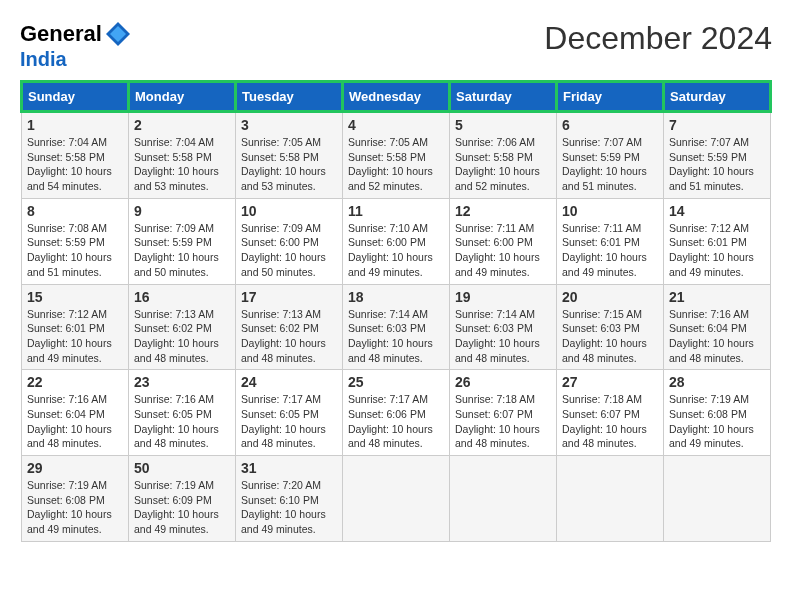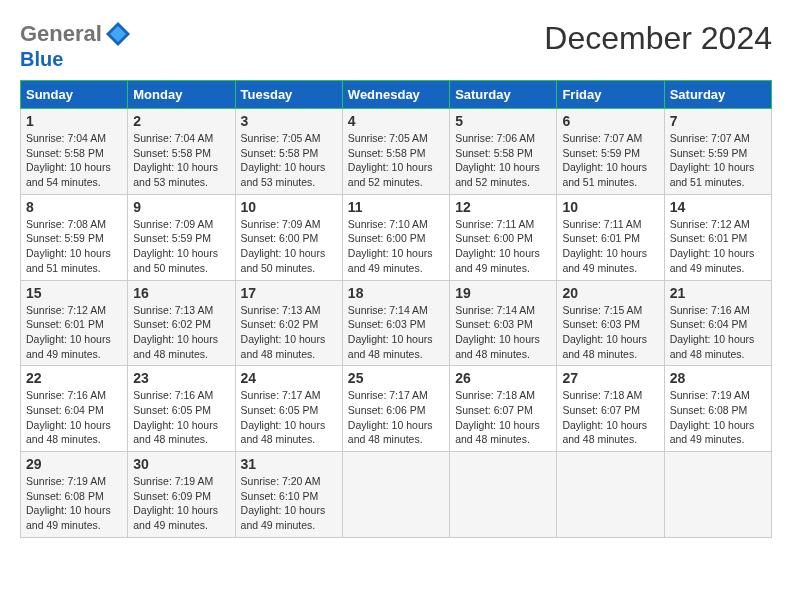--- a/index.html
+++ b/index.html
@@ -20,21 +20,21 @@
       display: flex;
       align-items: center;
     }
     .logo-text {
       font-size: 22px;
       font-weight: bold;
       color: #333;
       line-height: 1.1;
     }
     .logo-text span {
-      color: #737373;
+      color: #000000;
       margin-top: 8px;
     }
     .logo-icon {
       width: 28px;
       height: 28px;
       margin-left: 2px;
     }
     .title-block {
       text-align: right;
     }
@@ -52,21 +52,21 @@
       border-collapse: collapse;
       font-size: 11px;
     }
     thead tr th {
       background-color: #1565c0;
       color: #fff;
       text-align: left;
       padding: 6px 5px;
       font-size: 13px;
       font-weight: bold;
-      border: 1px solid #22c55e;
+      border: 3px solid #22c55e;
       margin-left: 32px;
     }
     tbody tr td {
       border: 1px solid #ccc;
       vertical-align: top;
       padding: 4px 5px;
       width: 14.28%;
       min-height: 80px;
     }
     tbody tr:nth-child(odd) td {
@@ -99,21 +99,21 @@
     <div>
       <div style="display:flex;align-items:center;">
         <div class="logo-text">
           <span>General</span>
         </div>
         <svg class="logo-icon" viewBox="0 0 28 28">
           <polygon points="14,2 26,14 14,26 2,14" fill="#1565c0"></polygon>
           <polygon points="14,6 22,14 14,22 6,14" fill="#42a5f5"></polygon>
         </svg>
       </div>
-      <div class="logo-text" style="color:#1565c0;font-size:20px;">Blue</div>
+      <div class="logo-text" style="color:#1565c0;font-size:20px;">India</div>
     </div>
   </div>
   <div class="title-block">
     <div class="month-title">December 2024</div>
   </div>
 </div>
 
 <table>
   <thead>
     <tr id="weekday-header">
@@ -362,21 +362,21 @@
       <tr>
         <td>
         <span class="day-num">29</span>
         <div class="day-info">
           Sunrise: 7:19 AM<br>
           Sunset: 6:08 PM<br>
           Daylight: 10 hours and 49 minutes.
         </div>
       </td>
         <td>
-        <span class="day-num">30</span>
+        <span class="day-num">50</span>
         <div class="day-info">
           Sunrise: 7:19 AM<br>
           Sunset: 6:09 PM<br>
           Daylight: 10 hours and 49 minutes.
         </div>
       </td>
         <td>
         <span class="day-num">31</span>
         <div class="day-info">
           Sunrise: 7:20 AM<br>

